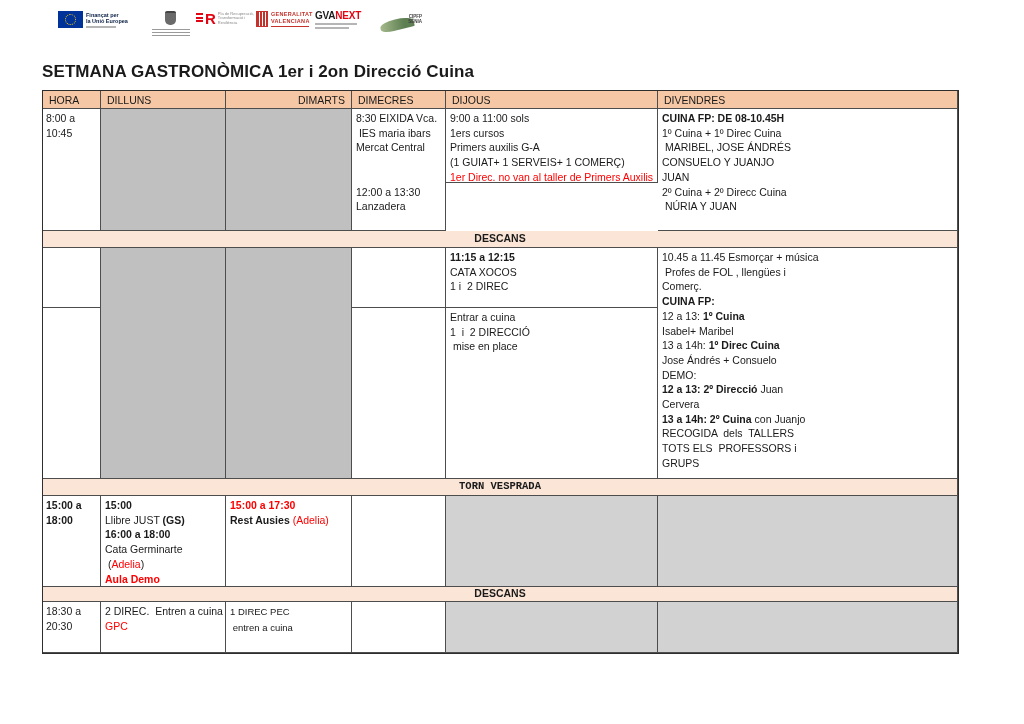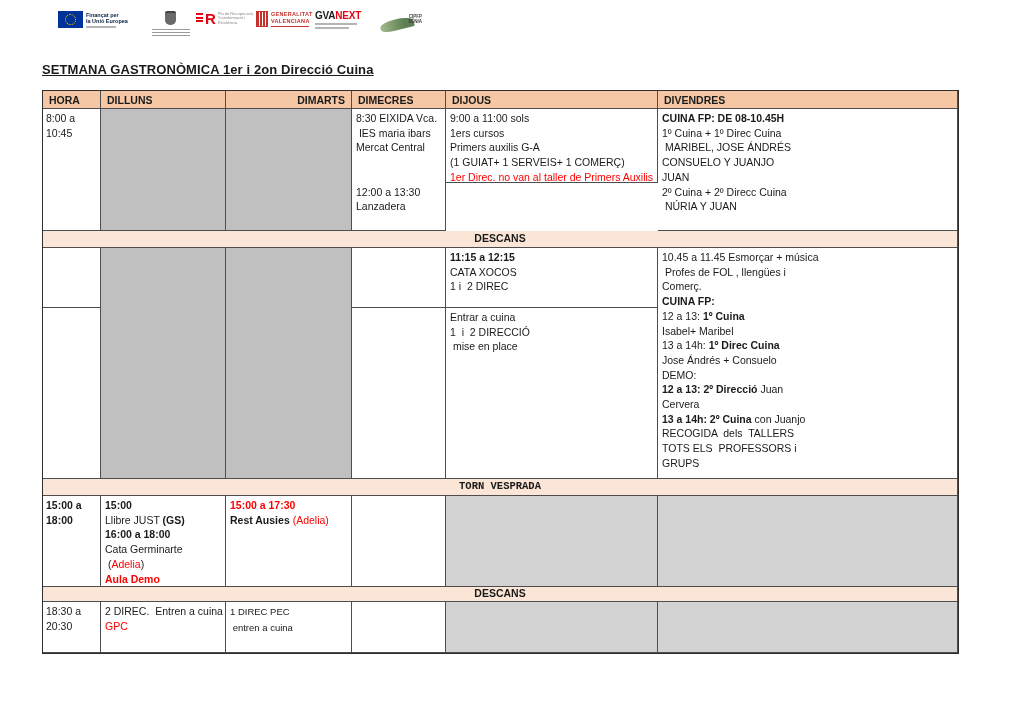--- a/index.html
+++ b/index.html
@@ -30,31 +30,31 @@
   .logo-gvanext{width:48px;margin-right:17px;flex-direction:column;justify-content:space-between;}
   .gvanext-row{font-size:10px;line-height:10px;font-weight:bold;letter-spacing:-0.2px;}
   .gvanext-row .gva-part{color:#1a1a1a;}
   .gvanext-row .next-part{color:#e30513;}
   .logo-senia{width:42px;position:relative;height:26px;flex:none;display:block;}
   .senia-swoosh{position:absolute;left:0;top:8px;width:34px;height:11px;transform:rotate(-14deg);
                 border-radius:90% 100% 10% 70%;background:linear-gradient(100deg,#a8bc8e,#5d7f52 70%);}
   .senia-text{position:absolute;right:0;top:3px;text-align:right;font-size:4.5px;line-height:5px;font-weight:bold;color:#3c3c3c;}
 
   
-  .title{position:absolute;left:42px;top:62px;font-size:13px;font-weight:bold;letter-spacing:.1px;text-decoration:underline;}
+  .title{position:absolute;left:42px;top:62px;font-size:17px;font-weight:bold;letter-spacing:.1px;}
 
   
   .schedule{position:absolute;left:42px;top:90px;display:grid;
             grid-template-columns:58px 125px 126px 94px 212px 300px;
             grid-template-rows:18px 74px 48px 17px 60px 171px 17px 91px 15px 51px;
             border:1.5px solid #2e2e2e;background:#fff;}
   .cell{border-right:1px solid #4d4d4d;border-bottom:1px solid #4d4d4d;
         padding:2px 4px 0 4px;font-size:10.5px;line-height:14.7px;overflow:visible;box-sizing:border-box;}
   .cell .ln{white-space:pre;}
-  .head{background:var(--peach,#f5c7a4);font-weight:bold;padding:2px 6px 0 6px;line-height:14px;}
+  .head{background:var(--peach,#f5c7a4);font-weight:normal;padding:2px 6px 0 6px;line-height:14px;}
   .band{background:var(--peachlight,#fbe5d6);font-weight:bold;text-align:center;
         font-size:10.5px;line-height:15px;padding:0;grid-column:1/7;}
   .gray{background:var(--gray1,#c0c0c0);}
   .gray2{background:var(--gray2,#d2d2d2);}
   .hora{padding-left:3px;}
   .b{font-weight:bold;}
   .r{color:var(--red,#ff0000);}
   .alt{font-size:9.5px;}
 </style>
 </head>

